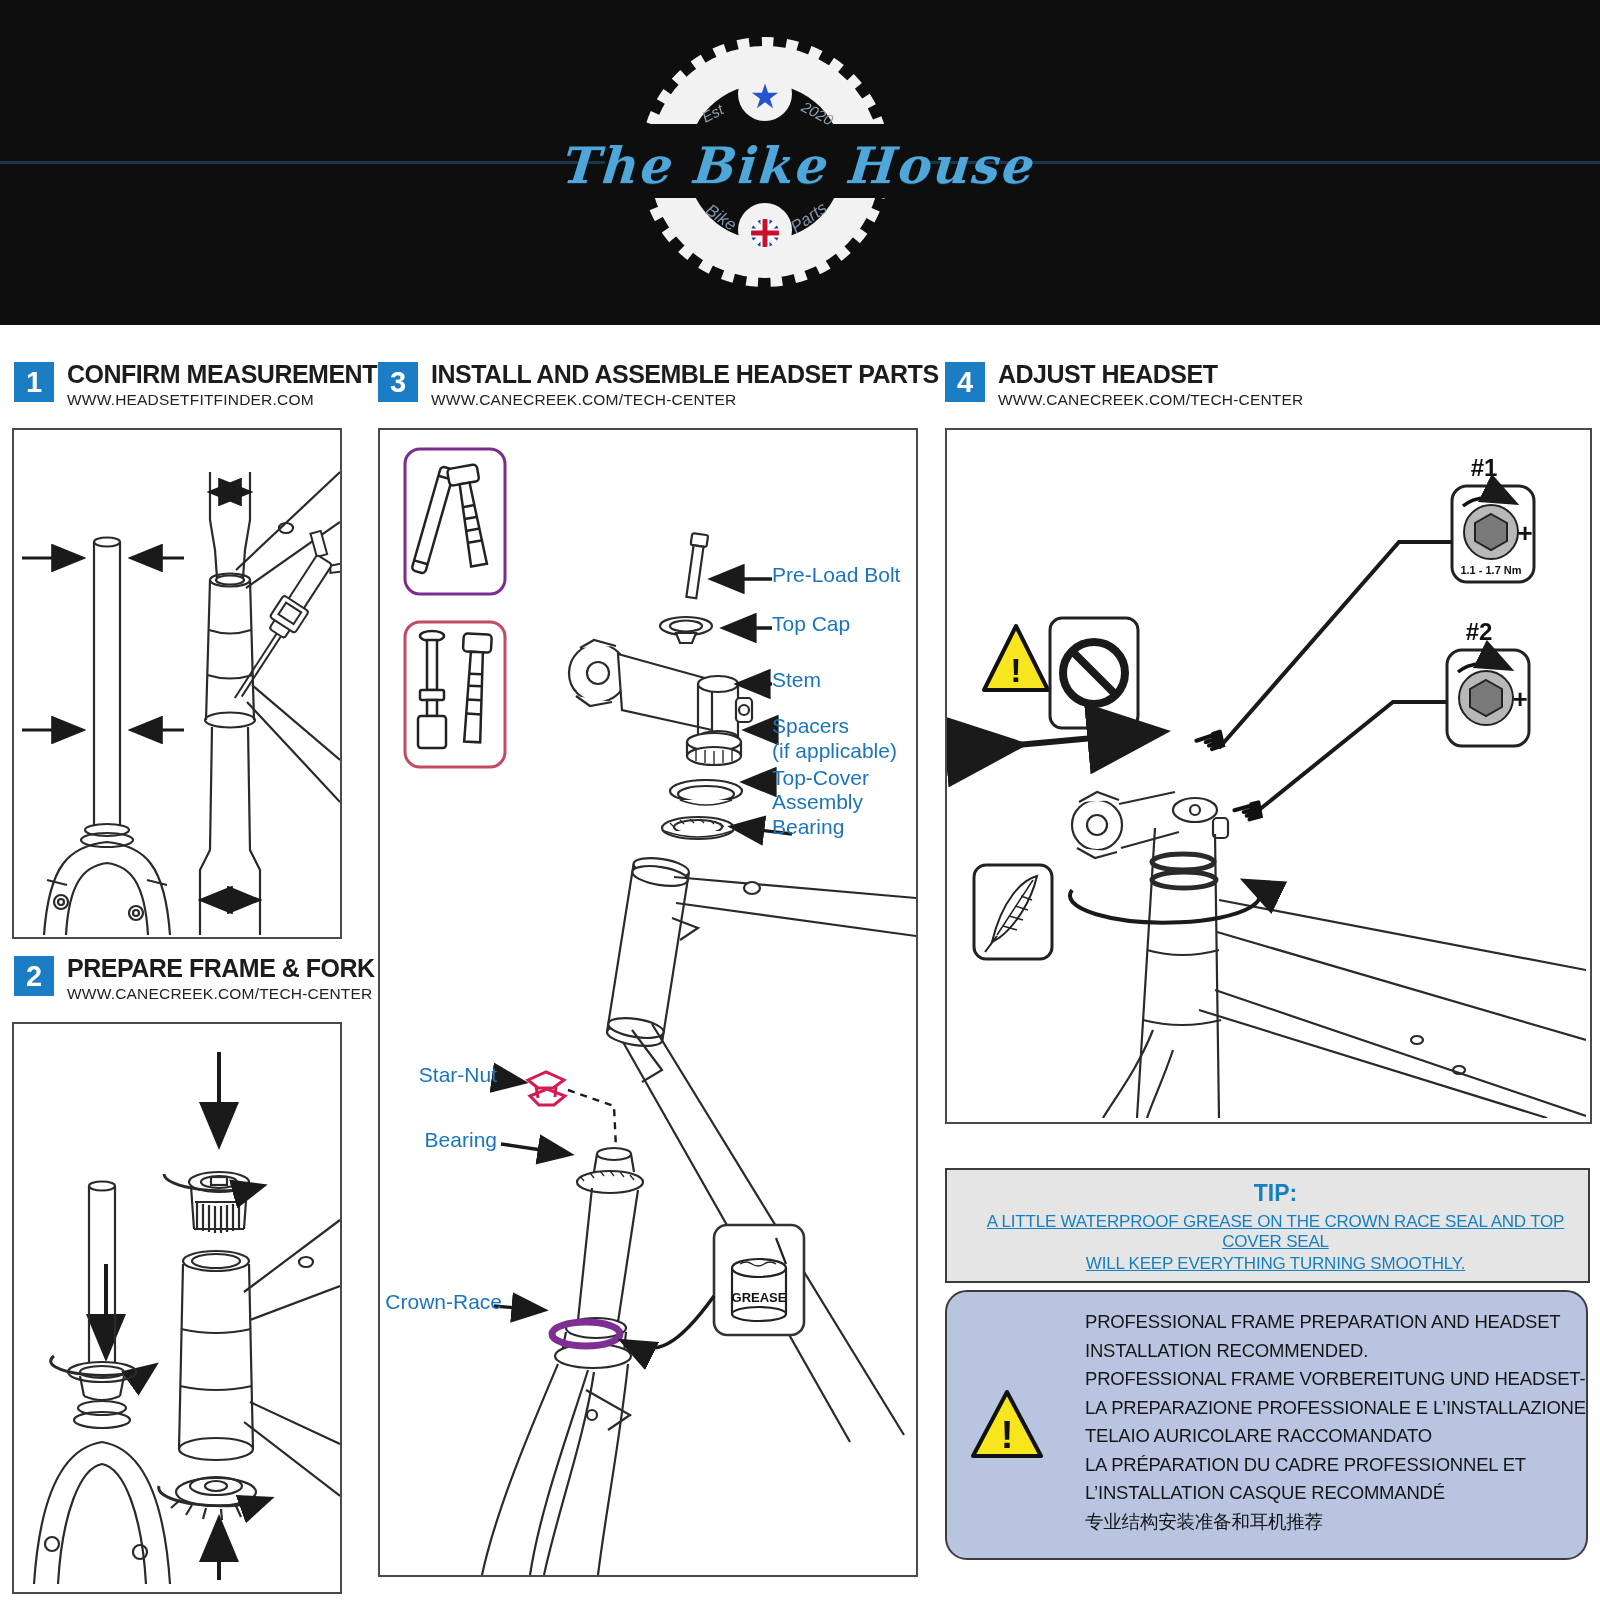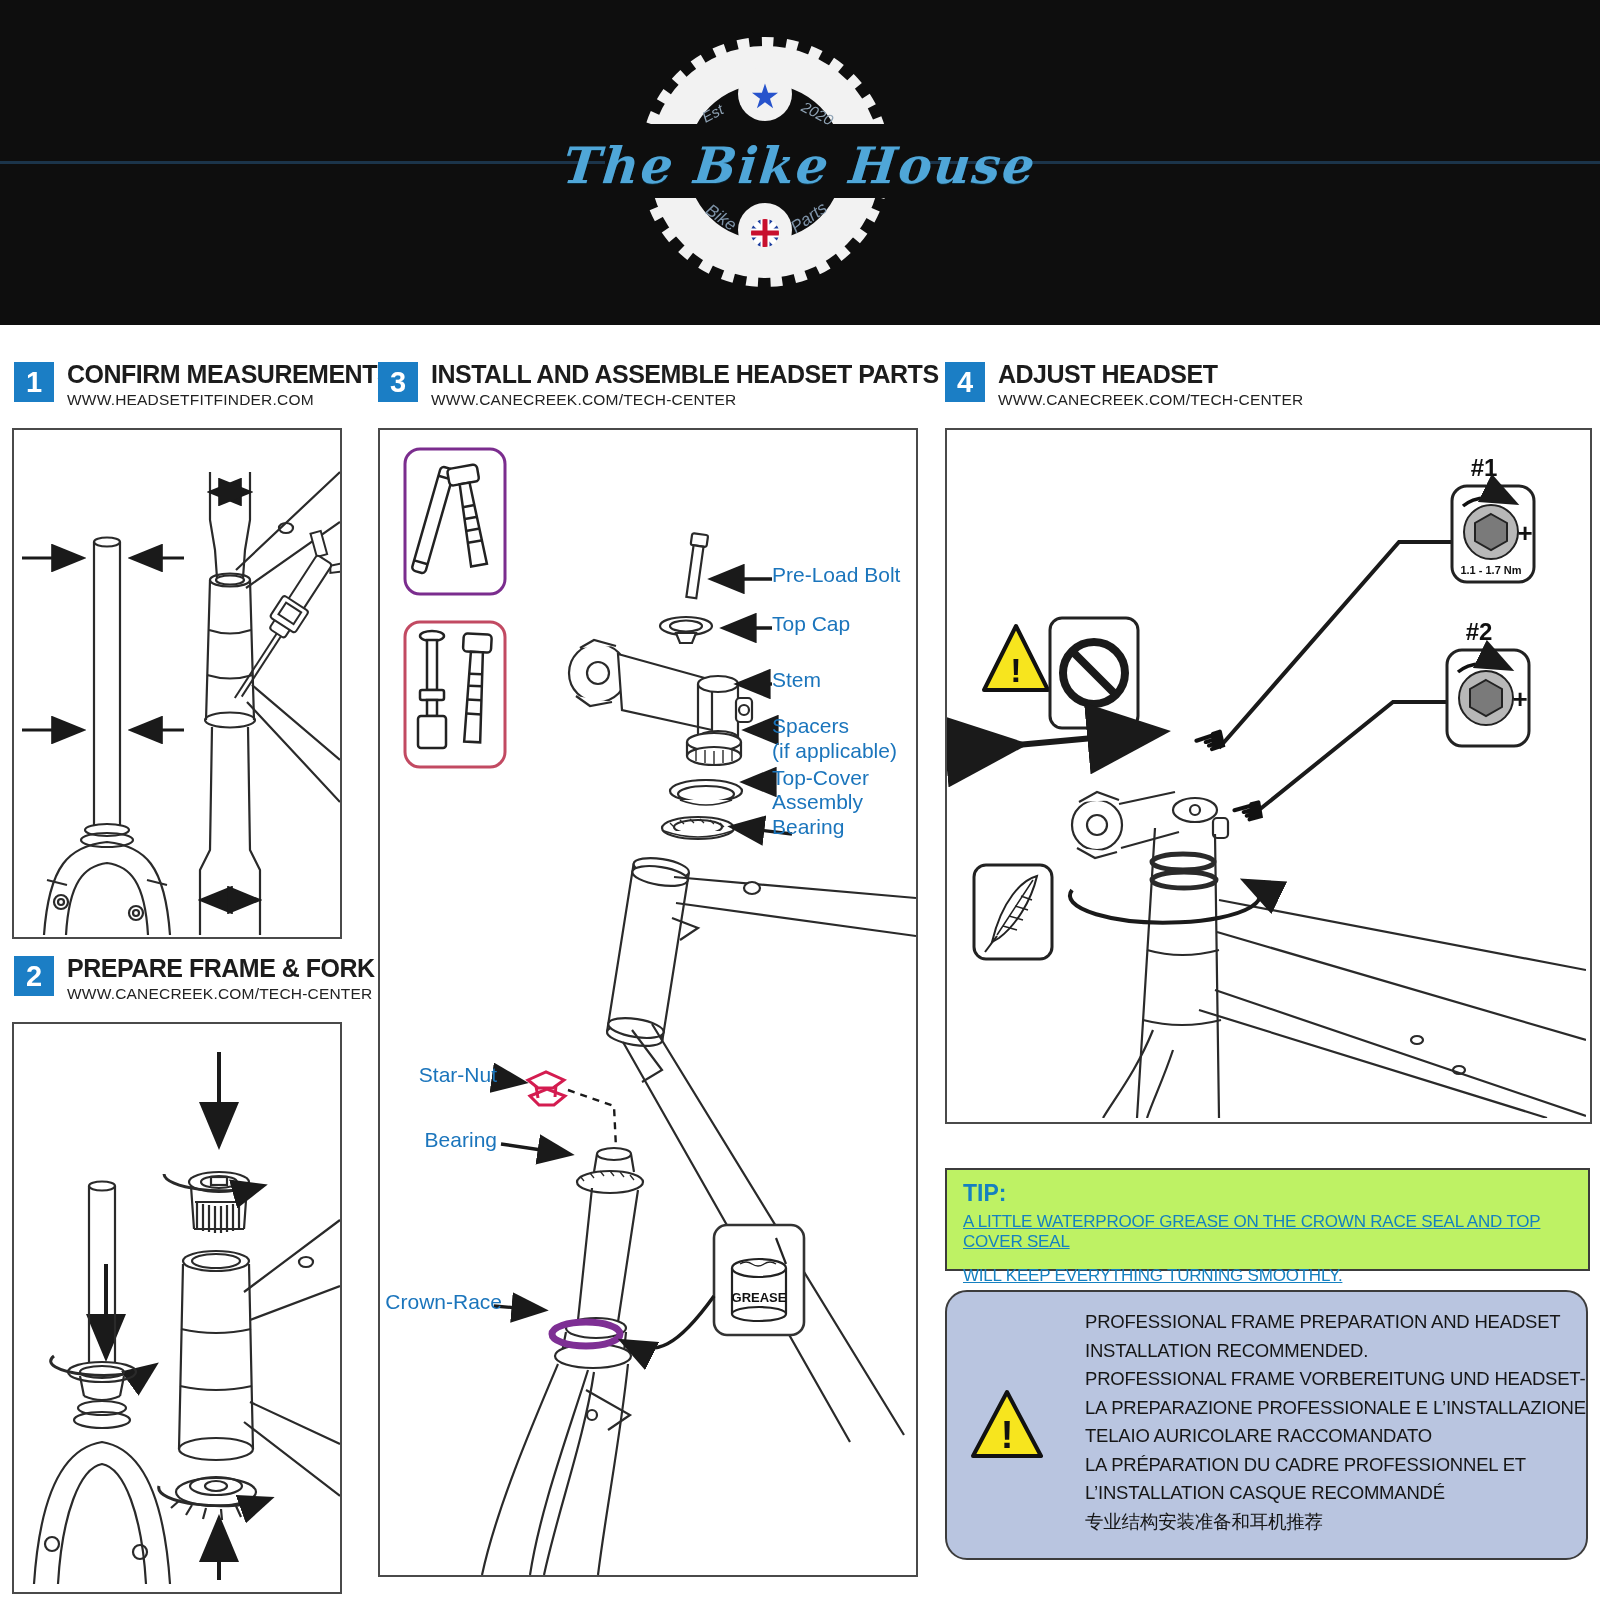--- a/index.html
+++ b/index.html
@@ -18,21 +18,21 @@
   .numbox{width:40px;height:40px;background:#1b7ec5;color:#fff;display:flex;
           align-items:center;justify-content:center;font-size:29px;font-weight:bold;flex:0 0 auto;}
   .sectxt{margin-left:13px;}
   .sectitle{font-size:25px;font-weight:bold;letter-spacing:-.5px;line-height:1.0;color:#1c1c1c;}
   .securl{font-size:15.5px;color:#222;margin-top:4px;letter-spacing:.2px;}
   .panel{position:absolute;border:2px solid #4a4a4a;background:#fff;}
   
   .plabel{position:absolute;font-size:21px;color:#1b75bc;line-height:1.1;}
   .plabel.r{text-align:right;}
   
-  .tipbox{position:absolute;border:2px solid #3c3c3c;background:#bef264;padding:10px 0 3px 16px;}
+  .tipbox{position:absolute;border:2px solid #3c3c3c;background:#e5e5e5;padding:10px 0 15px 16px;text-align:center;}
   .tiptitle{font-size:23px;font-weight:bold;color:#1580c0;}
   .tipline{font-size:17px;color:#1580c0;margin-top:5px;letter-spacing:-.2px;text-decoration:underline;}
   .warnbox{position:absolute;background:#b9c5e0;border:2px solid #3c3c3c;border-radius:22px;}
   .warnline{font-size:18.5px;color:#161616;line-height:28.5px;letter-spacing:-.2px;}
   .hand{position:absolute;font-size:40px;color:#111;line-height:1;}
   svg{display:block;}
   svg text{font-family:"Liberation Sans",sans-serif;}
 </style>
 </head>
 <body>
@@ -453,21 +453,21 @@
       <path d="M125,460 A95,27 0 1 0 300,452" fill="none" stroke="#1a1a1a" stroke-width="4" marker-end="url(#p4a)"></path>
     </svg>
 
     <div class="hand" style="left:245px;top:292px;transform:rotate(-18deg);">☚</div>
     <div class="hand" style="left:283px;top:362px;transform:rotate(-15deg);">☚</div>
   </div>
 
   <div class="tipbox" style="left:945px;top:1168px;width:625px;height:86px;">
     <div class="tiptitle">TIP:</div>
     <div class="tipline">A LITTLE WATERPROOF GREASE ON THE CROWN RACE SEAL AND TOP COVER SEAL</div>
-    <div class="tipline" style="margin-top:14px;">WILL KEEP EVERYTHING TURNING SMOOTHLY.</div>
+    <div class="tipline" style="margin-top:2px;">WILL KEEP EVERYTHING TURNING SMOOTHLY.</div>
   </div>
 
   <div class="warnbox" style="left:945px;top:1290px;width:639px;height:266px;">
     <svg class="abs" style="left:22px;top:96px;" width="76" height="72" viewBox="0 0 76 72">
       <path d="M38,4 L72,68 L4,68 Z" fill="#f7e51e" stroke="#111" stroke-width="4" stroke-linejoin="round"></path>
       <text x="38" y="60" text-anchor="middle" font-size="38" font-weight="bold" fill="#111" font-family="Liberation Sans, sans-serif">!</text>
     </svg>
     <div class="abs" style="left:92px;top:16px;width:530px;margin-left:46px;">
       <div class="warnline">PROFESSIONAL FRAME PREPARATION AND HEADSET</div>
       <div class="warnline">INSTALLATION RECOMMENDED.</div>

